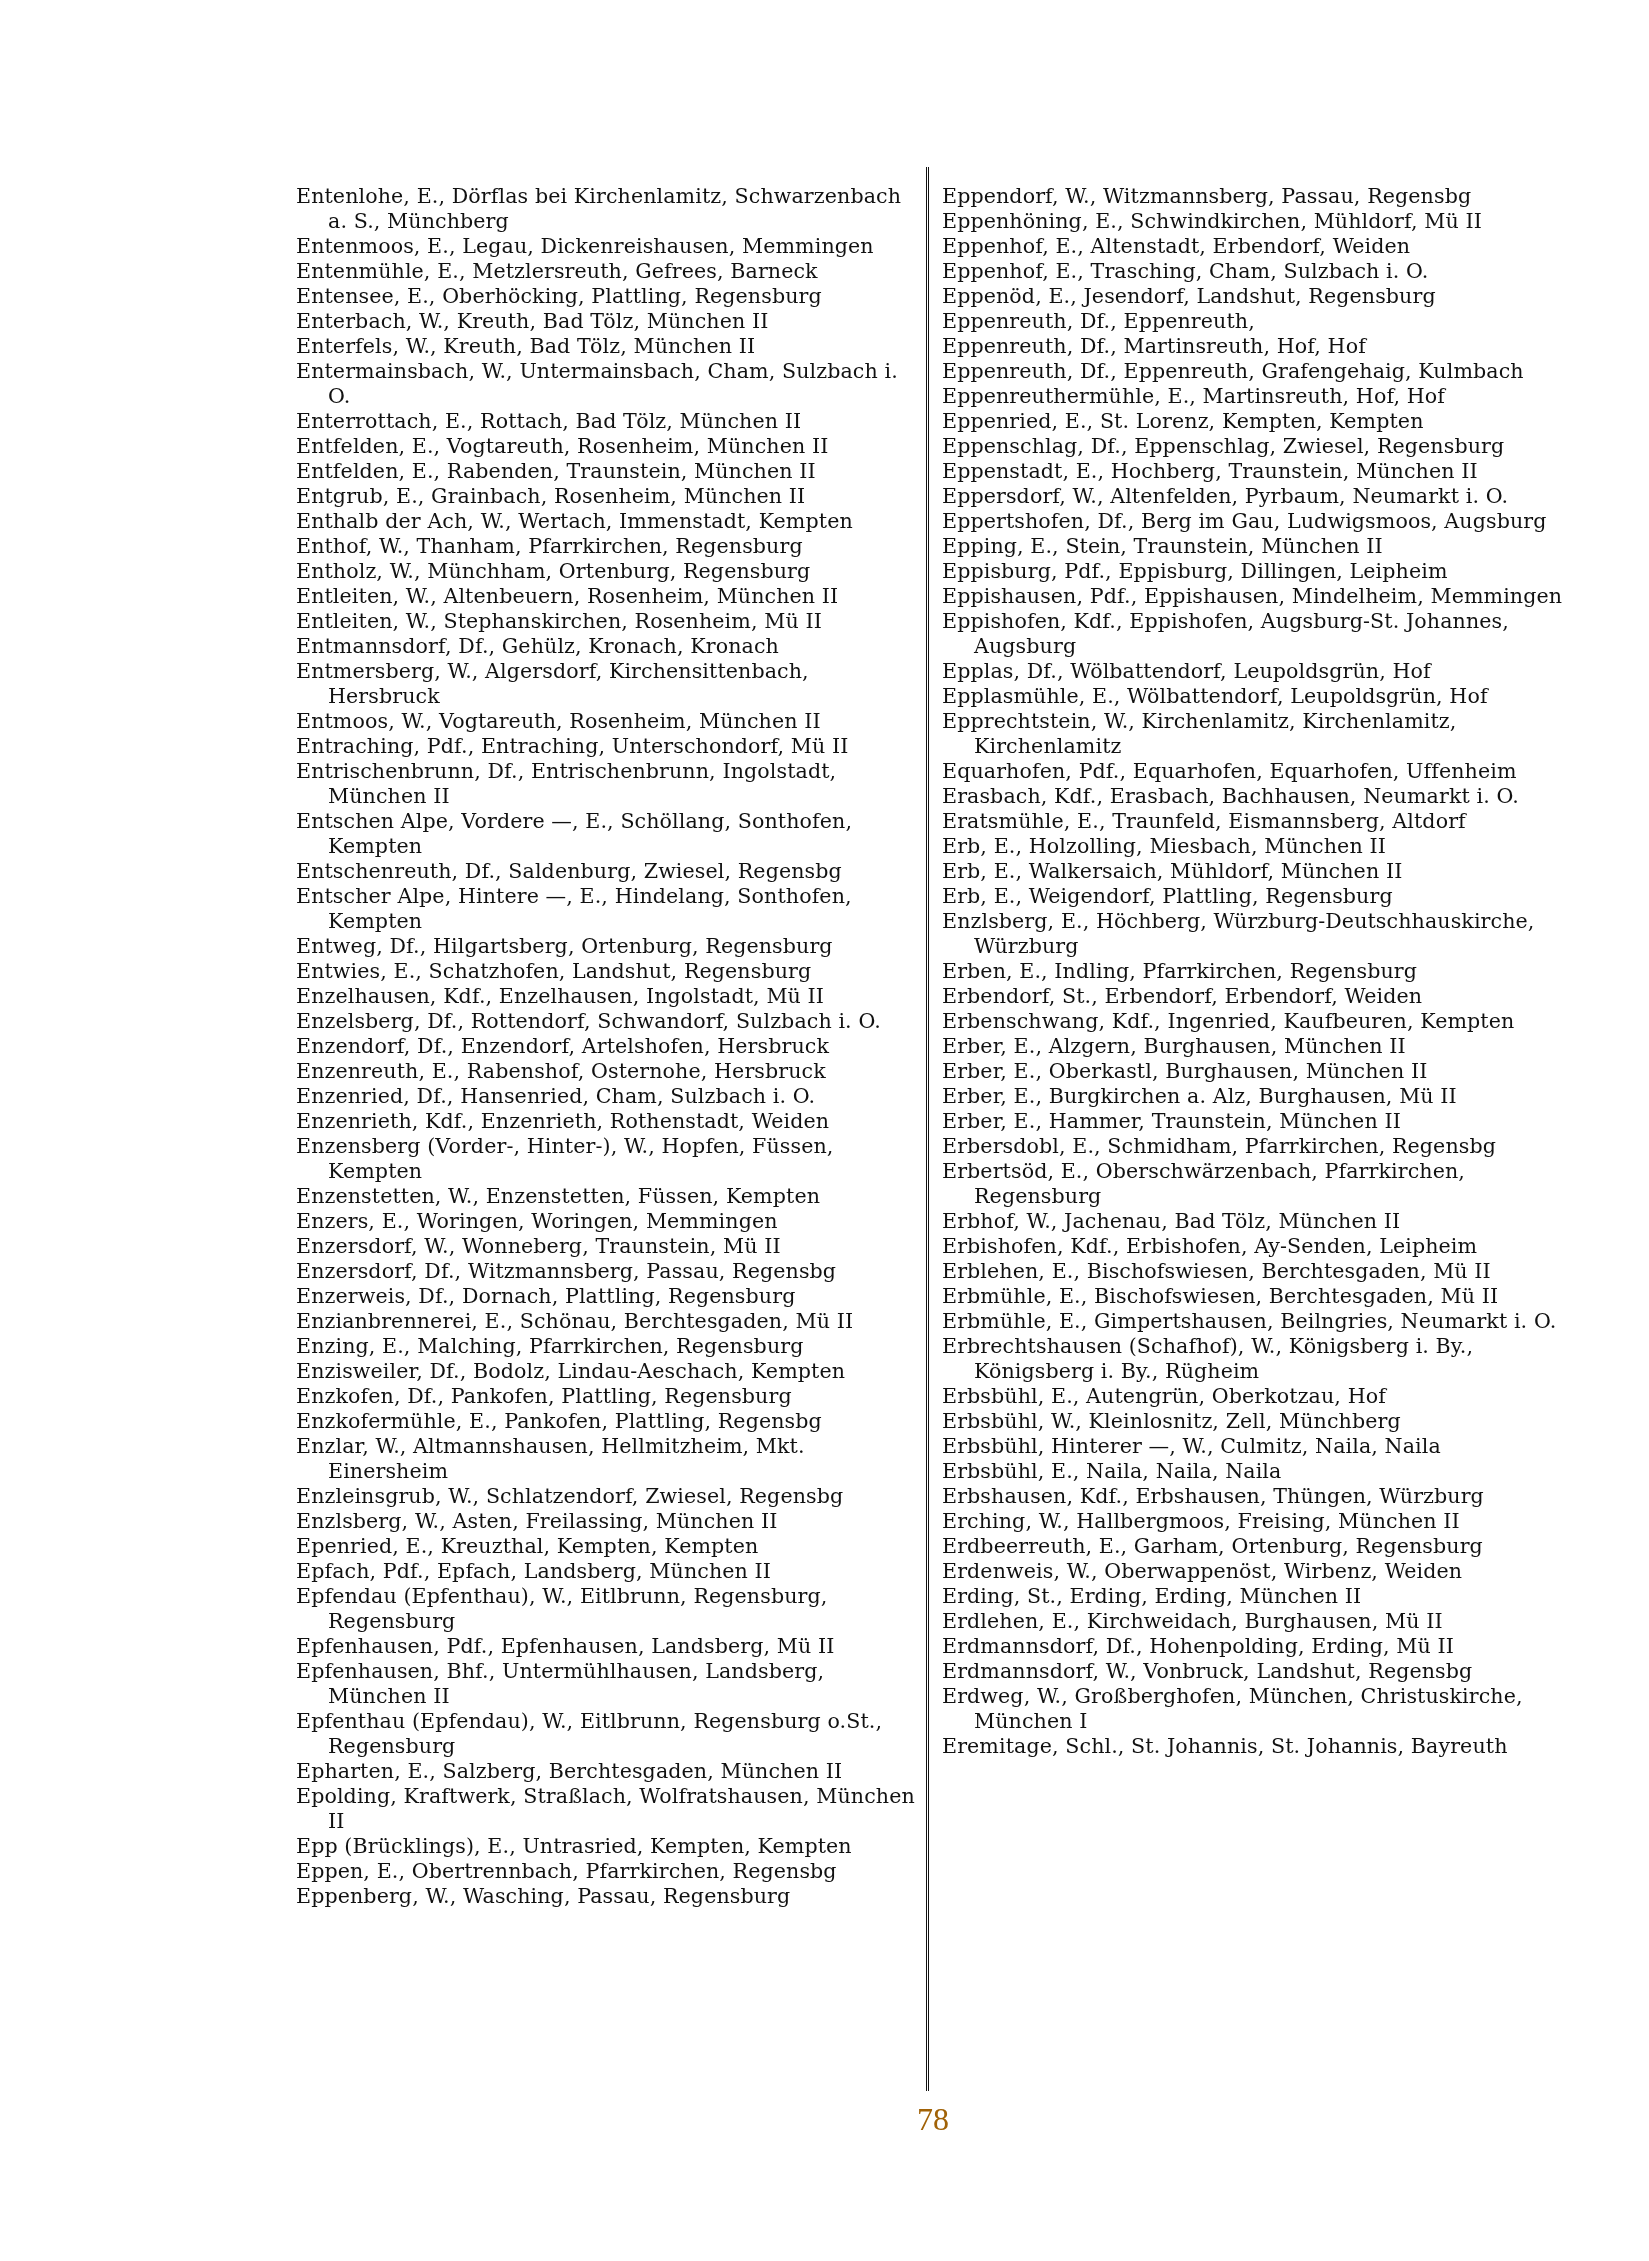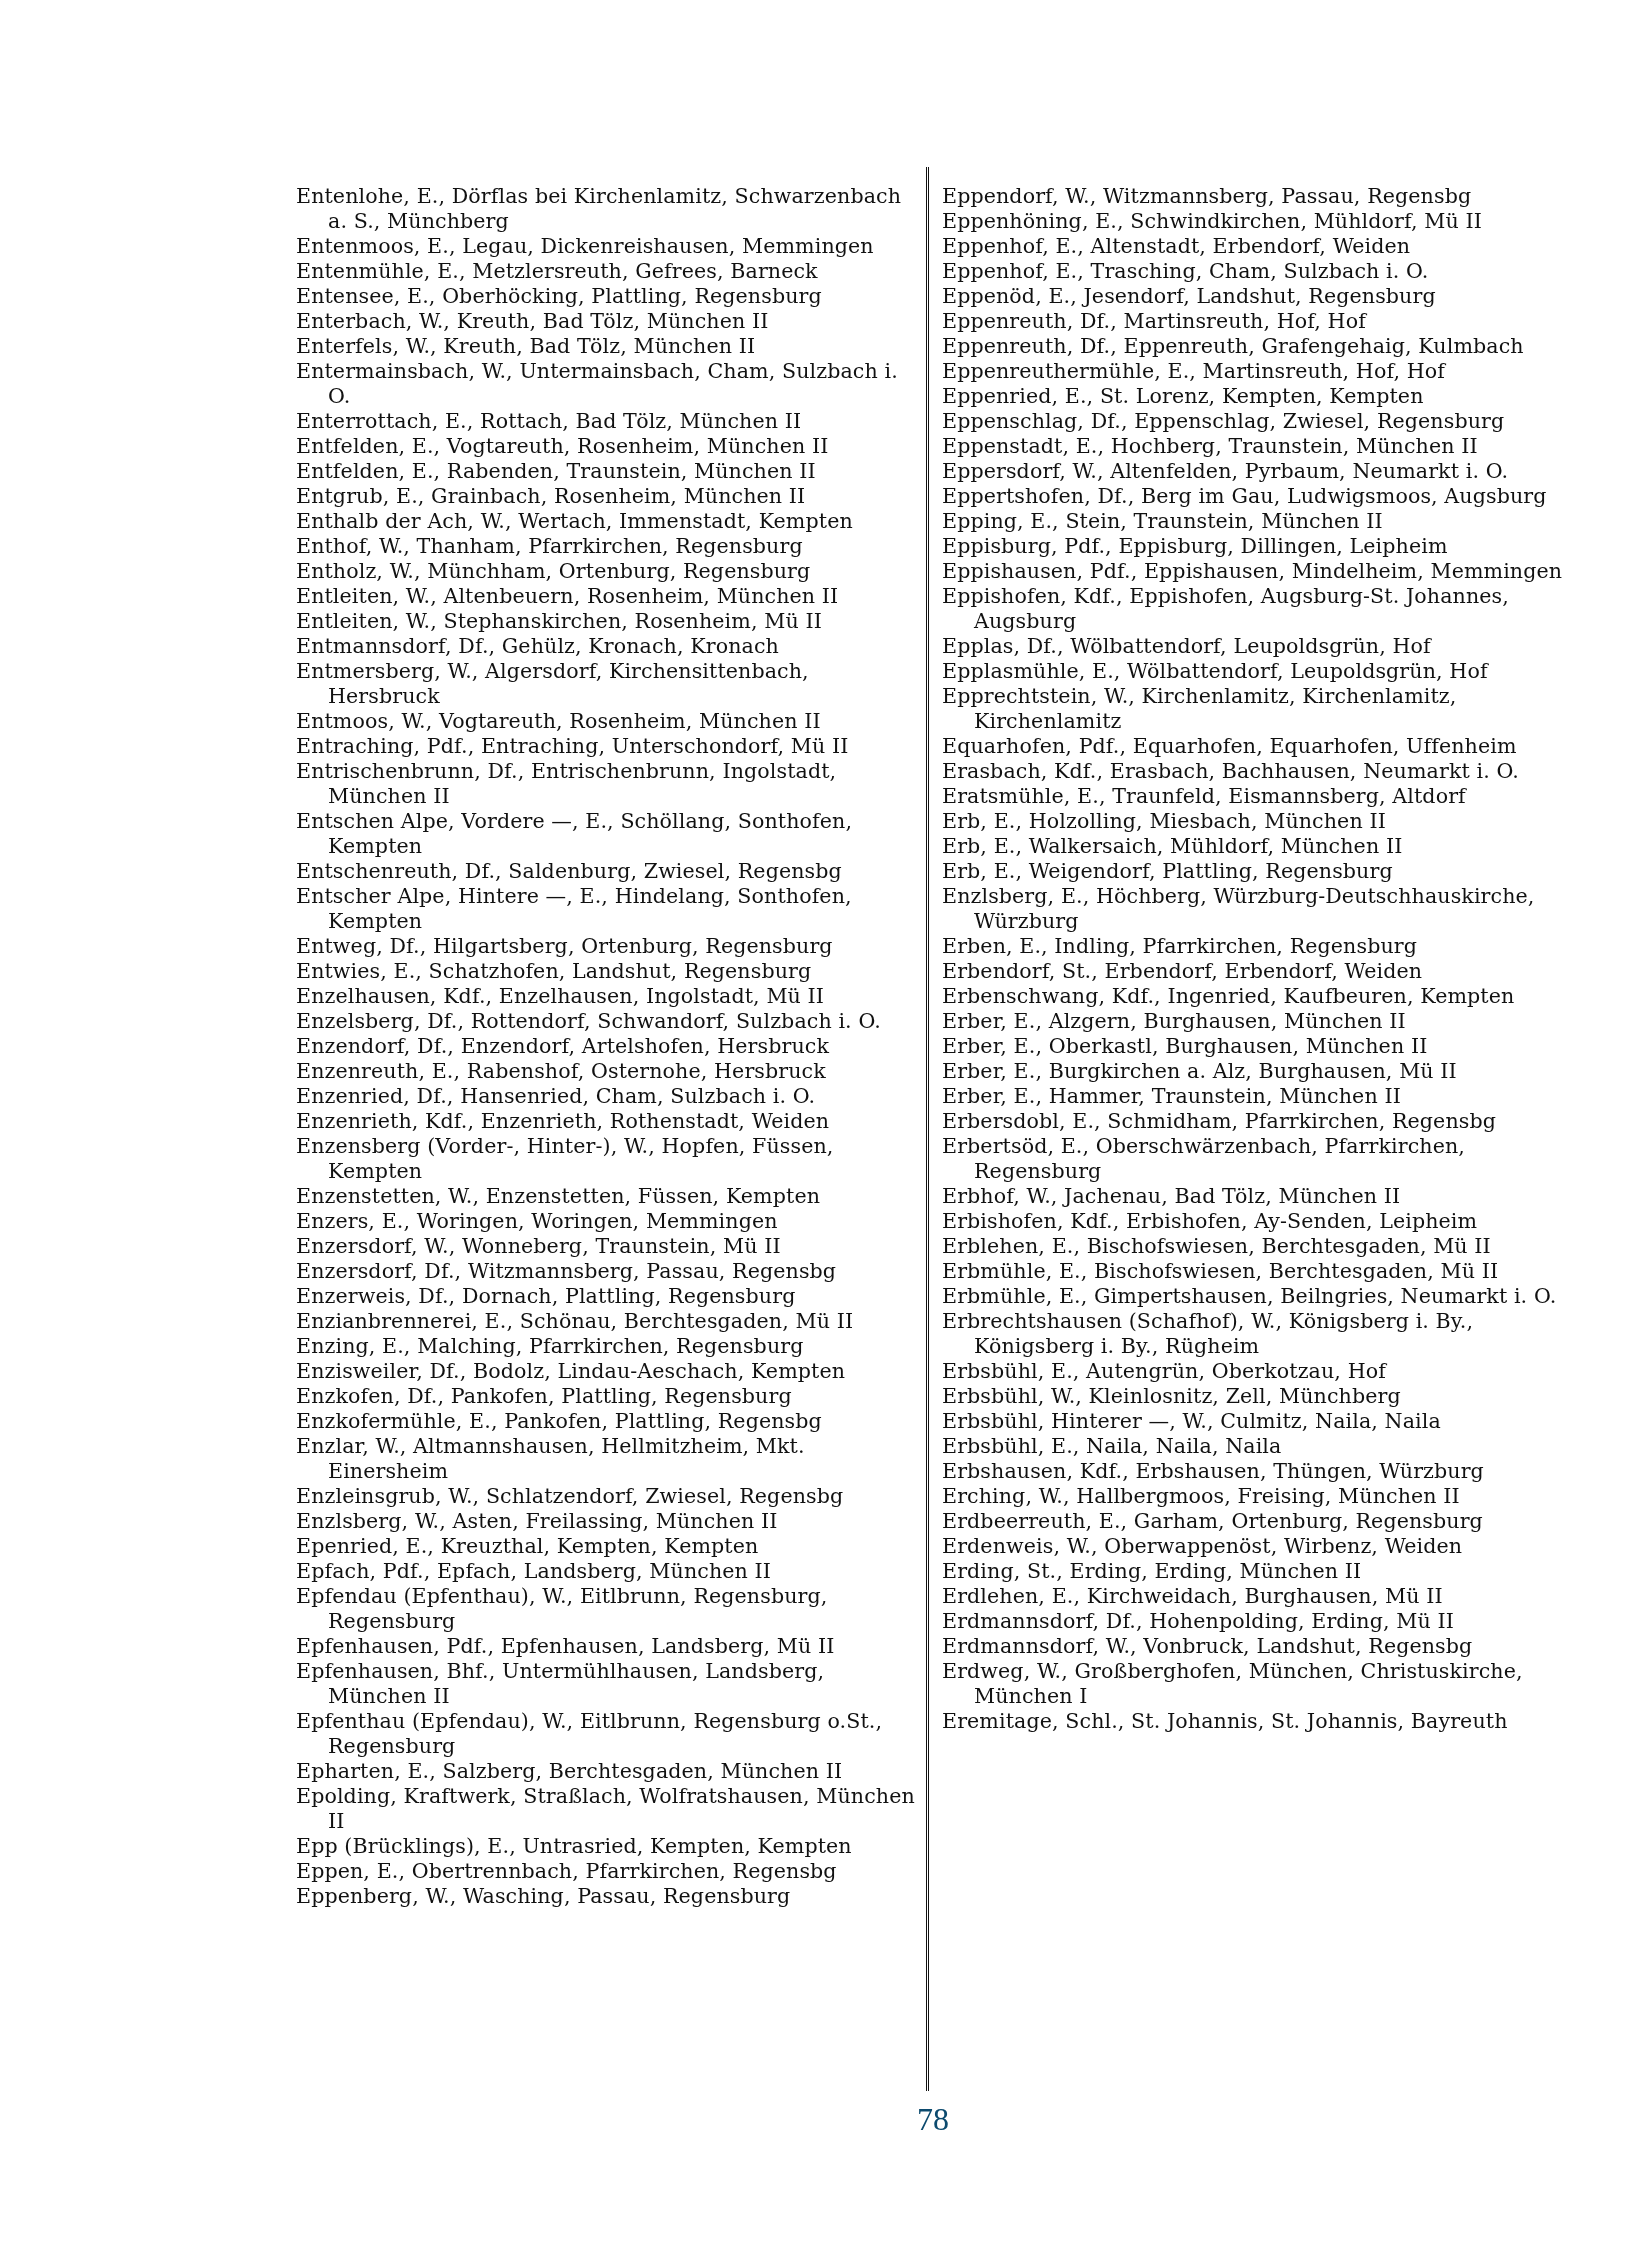--- a/index.html
+++ b/index.html
@@ -20,21 +20,21 @@
     padding-left: 32px; text-indent: -32px;
     white-space: normal; margin: 0;
     text-align: left;
   }
   .divider {
     position: absolute; left: 926px; top: 167px; width: 2.8px; height: 1924px;
     border-left: 1.1px solid #111; border-right: 0.6px solid #111; box-sizing: border-box;
   }
   .page-number {
     position: absolute; left: 911px; top: 2101px; width: 44px; text-align: center;
-    font-family: "Liberation Serif", "DejaVu Serif", serif; font-size: 32px; color: #0c4a6e;
+    font-family: "Liberation Serif", "DejaVu Serif", serif; font-size: 32px; color: #a16207;
   }
 </style>
 </head>
 <body>
 
 <div class="column col-left" id="col0">
     <p class="entry">Entenlohe, E., Dörflas bei Kirchenlamitz, Schwarzenbach a. S., Münchberg</p>
     <p class="entry">Entenmoos, E., Legau, Dickenreishausen, Memmingen</p>
     <p class="entry">Entenmühle, E., Metzlersreuth, Gefrees, Barneck</p>
     <p class="entry">Entensee, E., Oberhöcking, Plattling, Regensburg</p>
@@ -92,20 +92,21 @@
     <p class="entry">Eppen, E., Obertrennbach, Pfarrkirchen, Regensbg</p>
     <p class="entry">Eppenberg, W., Wasching, Passau, Regensburg</p>
   </div>
 <div class="divider"></div>
 <div class="column col-right" id="col1">
     <p class="entry">Eppendorf, W., Witzmannsberg, Passau, Regensbg</p>
     <p class="entry">Eppenhöning, E., Schwindkirchen, Mühldorf, Mü II</p>
     <p class="entry">Eppenhof, E., Altenstadt, Erbendorf, Weiden</p>
     <p class="entry">Eppenhof, E., Trasching, Cham, Sulzbach i. O.</p>
     <p class="entry">Eppenöd, E., Jesendorf, Landshut, Regensburg</p>
+    <p class="entry">Eppenreuth, Df., Eppenreuth,</p>
     <p class="entry">Eppenreuth, Df., Martinsreuth, Hof, Hof</p>
     <p class="entry">Eppenreuth, Df., Eppenreuth, Grafengehaig, Kulmbach</p>
     <p class="entry">Eppenreuthermühle, E., Martinsreuth, Hof, Hof</p>
     <p class="entry">Eppenried, E., St. Lorenz, Kempten, Kempten</p>
     <p class="entry">Eppenschlag, Df., Eppenschlag, Zwiesel, Regensburg</p>
     <p class="entry">Eppenstadt, E., Hochberg, Traunstein, München II</p>
     <p class="entry">Eppersdorf, W., Altenfelden, Pyrbaum, Neumarkt i. O.</p>
     <p class="entry">Eppertshofen, Df., Berg im Gau, Ludwigsmoos, Augsburg</p>
     <p class="entry">Epping, E., Stein, Traunstein, München II</p>
     <p class="entry">Eppisburg, Pdf., Eppisburg, Dillingen, Leipheim</p>

